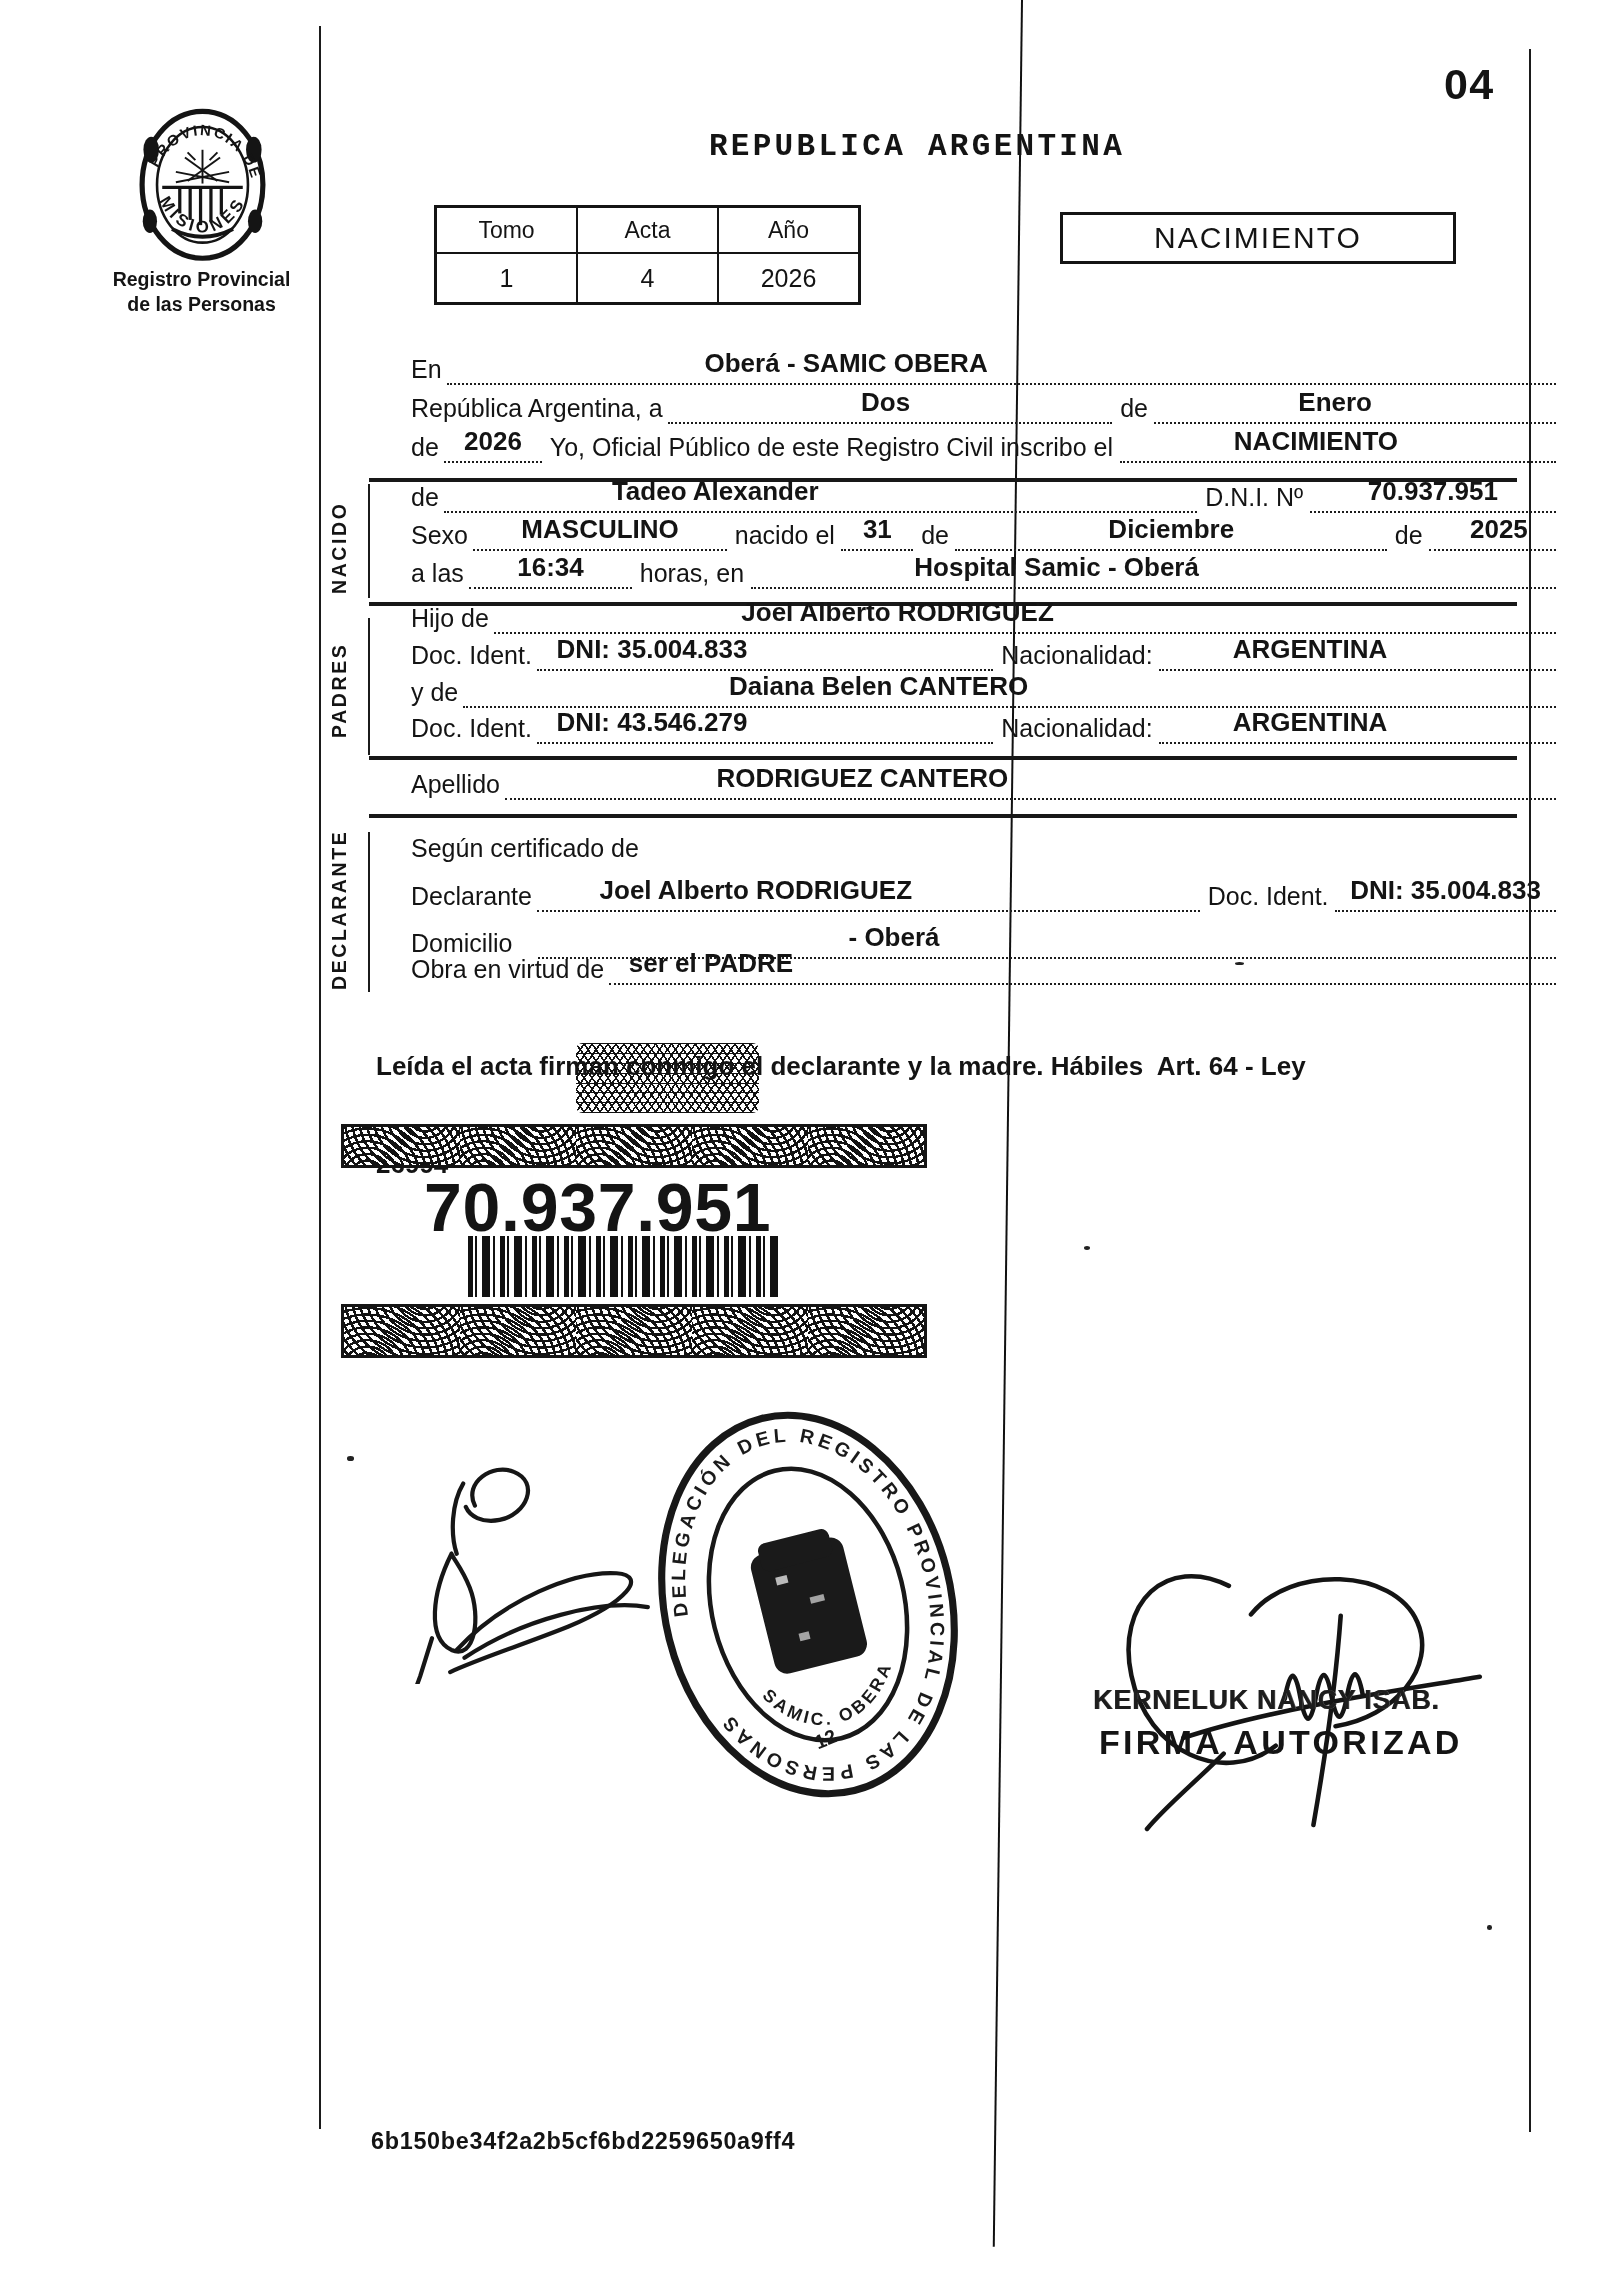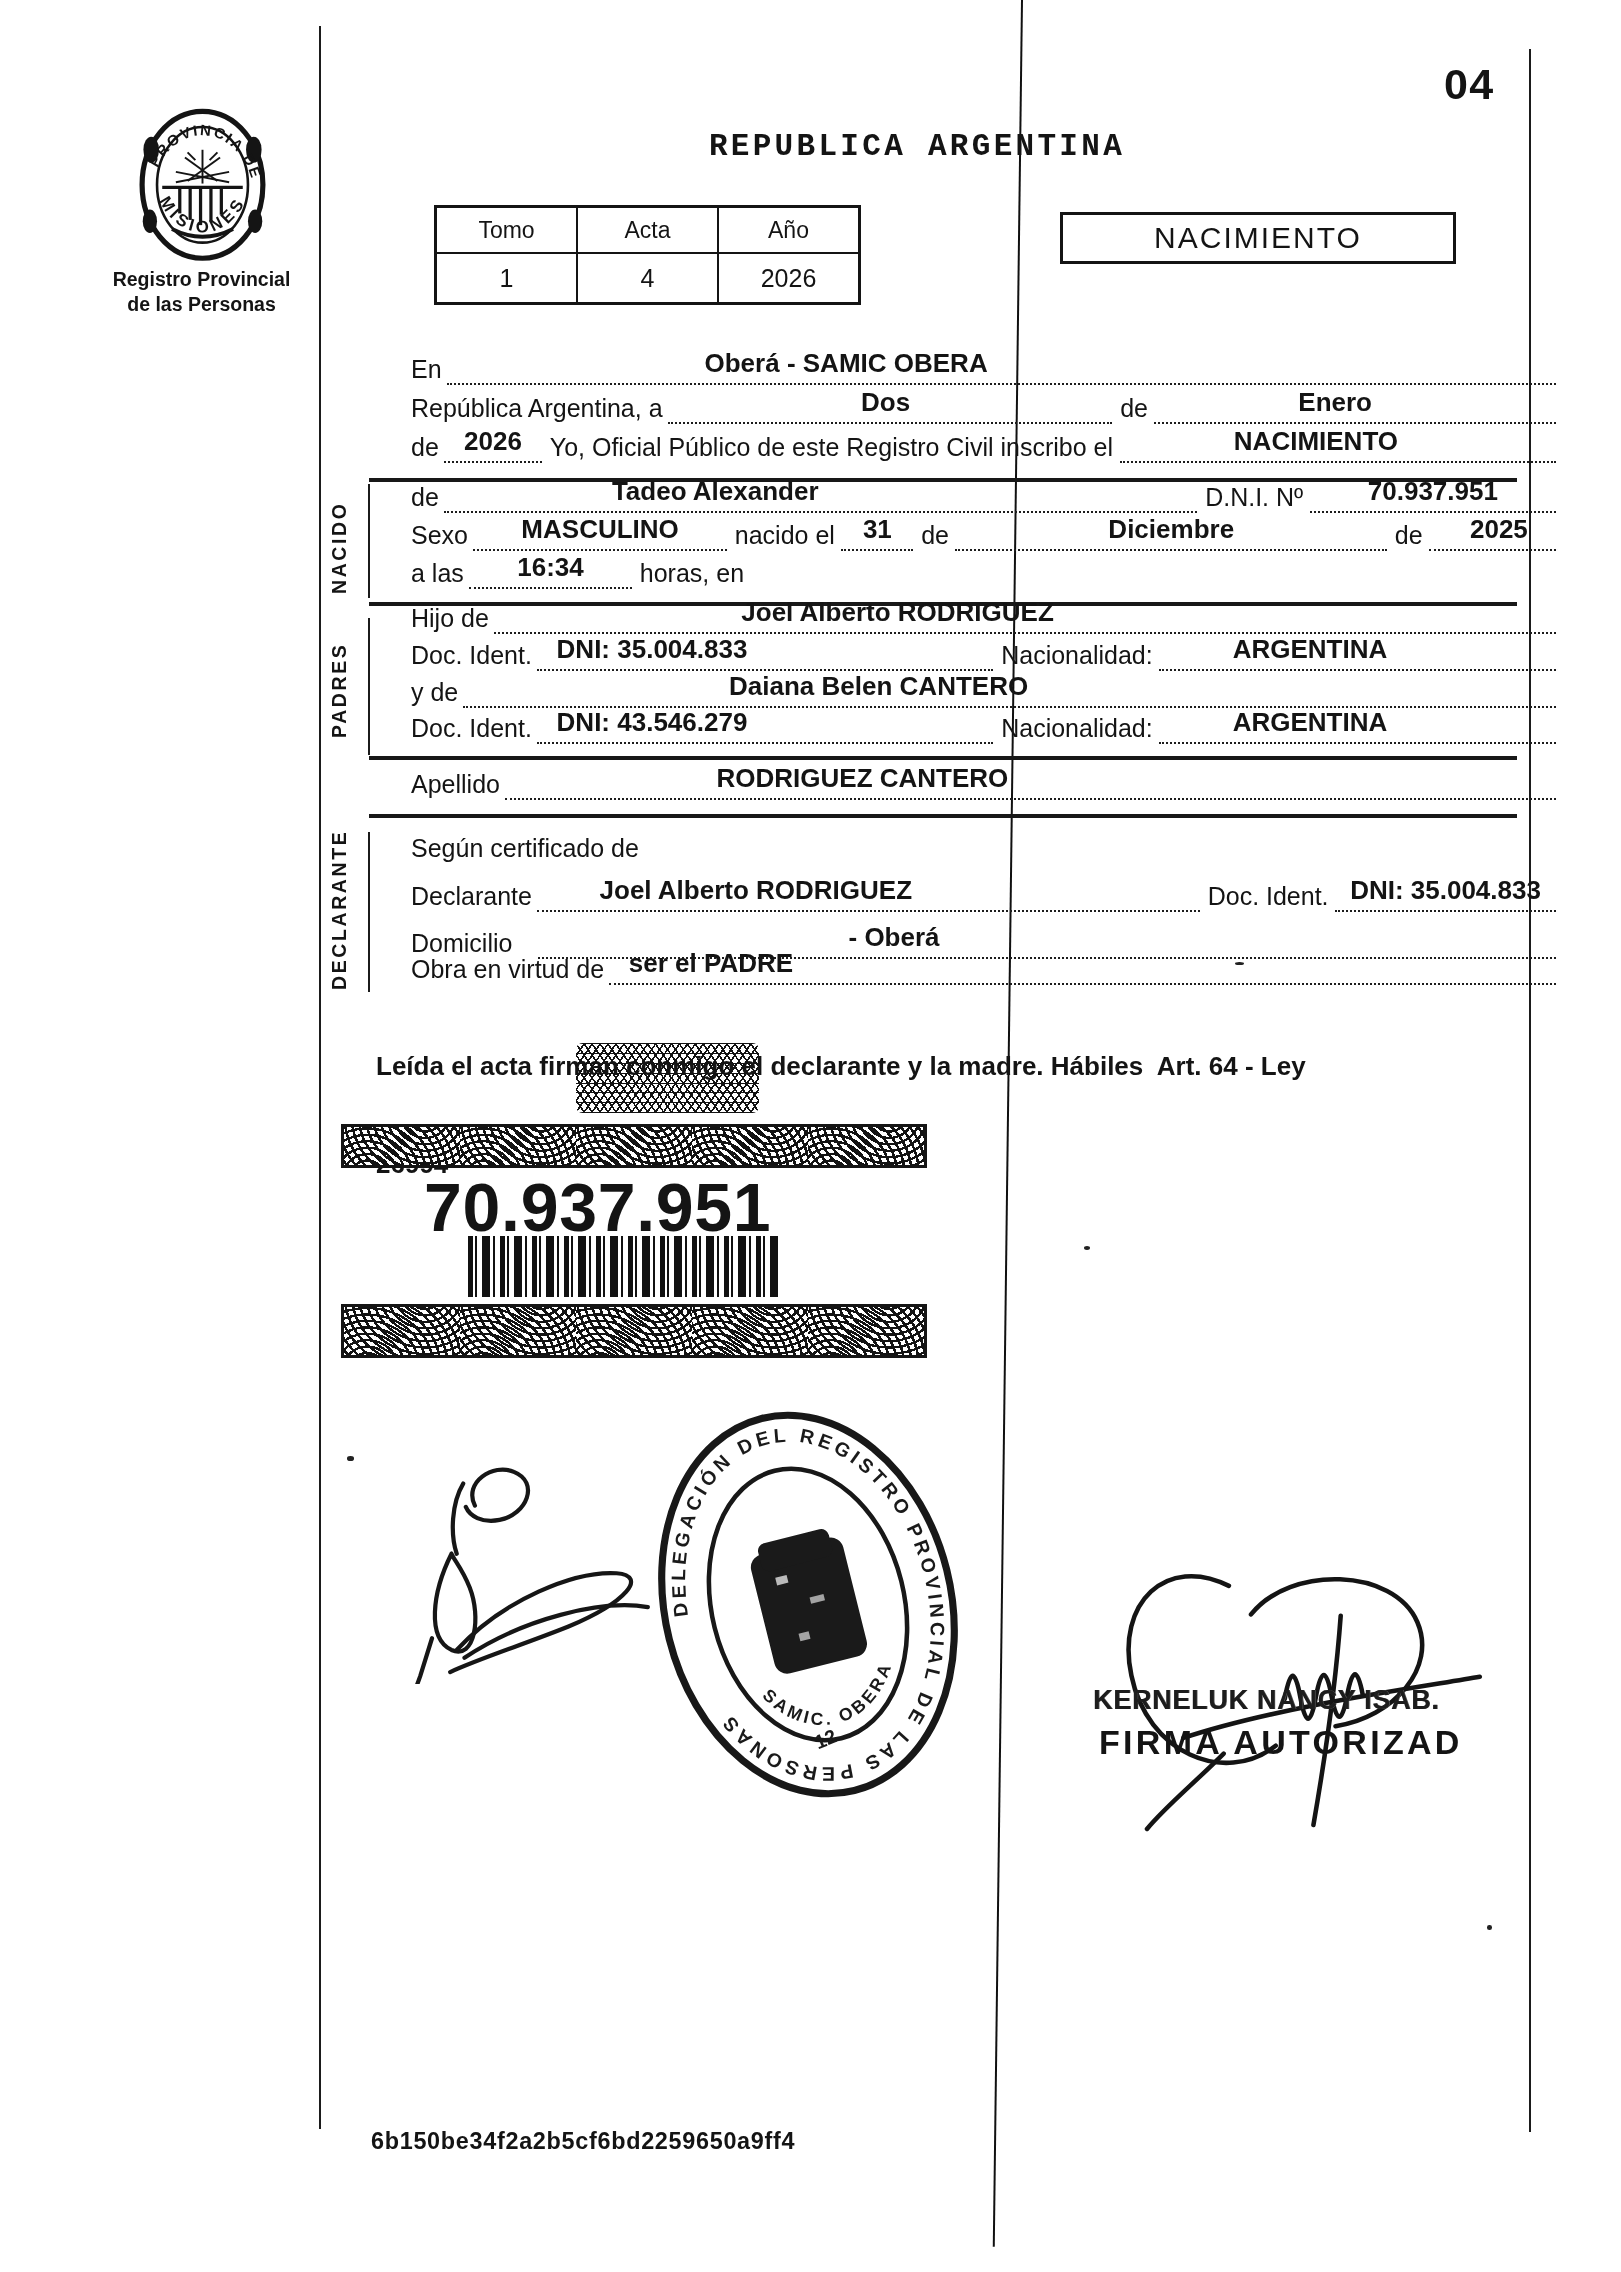--- a/index.html
+++ b/index.html
@@ -187,26 +187,29 @@
     <span class="lbl mid">de</span>
     <span class="leader" style="flex:3.4;">
         <b class="val">Diciembre</b>
       </span>
     <span class="lbl mid">de</span>
     <span class="leader" style="flex:1;">
         <b class="val" style="left:55%;">2025</b>
       </span>
   </div>
 
-  <div class="frow" style="top:543px;">
+  <div class="frow" style="top:543px;justify-content:space-between;">
     <span class="lbl">a las</span>
     <span class="leader" style="flex:0 0 163px;">
         <b class="val">16:34</b>
       </span>
     <span class="lbl mid">horas, en</span>
+    <span class="leader">
+        <b class="val" style="left:38%;">Hospital Samic - Oberá</b>
+      </span>
   </div>
 
   <div class="hr" style="top:602px;"></div>
 
   <div class="frow" style="top:588px;">
     <span class="lbl">Hijo de</span>
     <span class="leader">
         <b class="val" style="left:38%;">Joel Alberto RODRIGUEZ</b>
       </span>
   </div>

